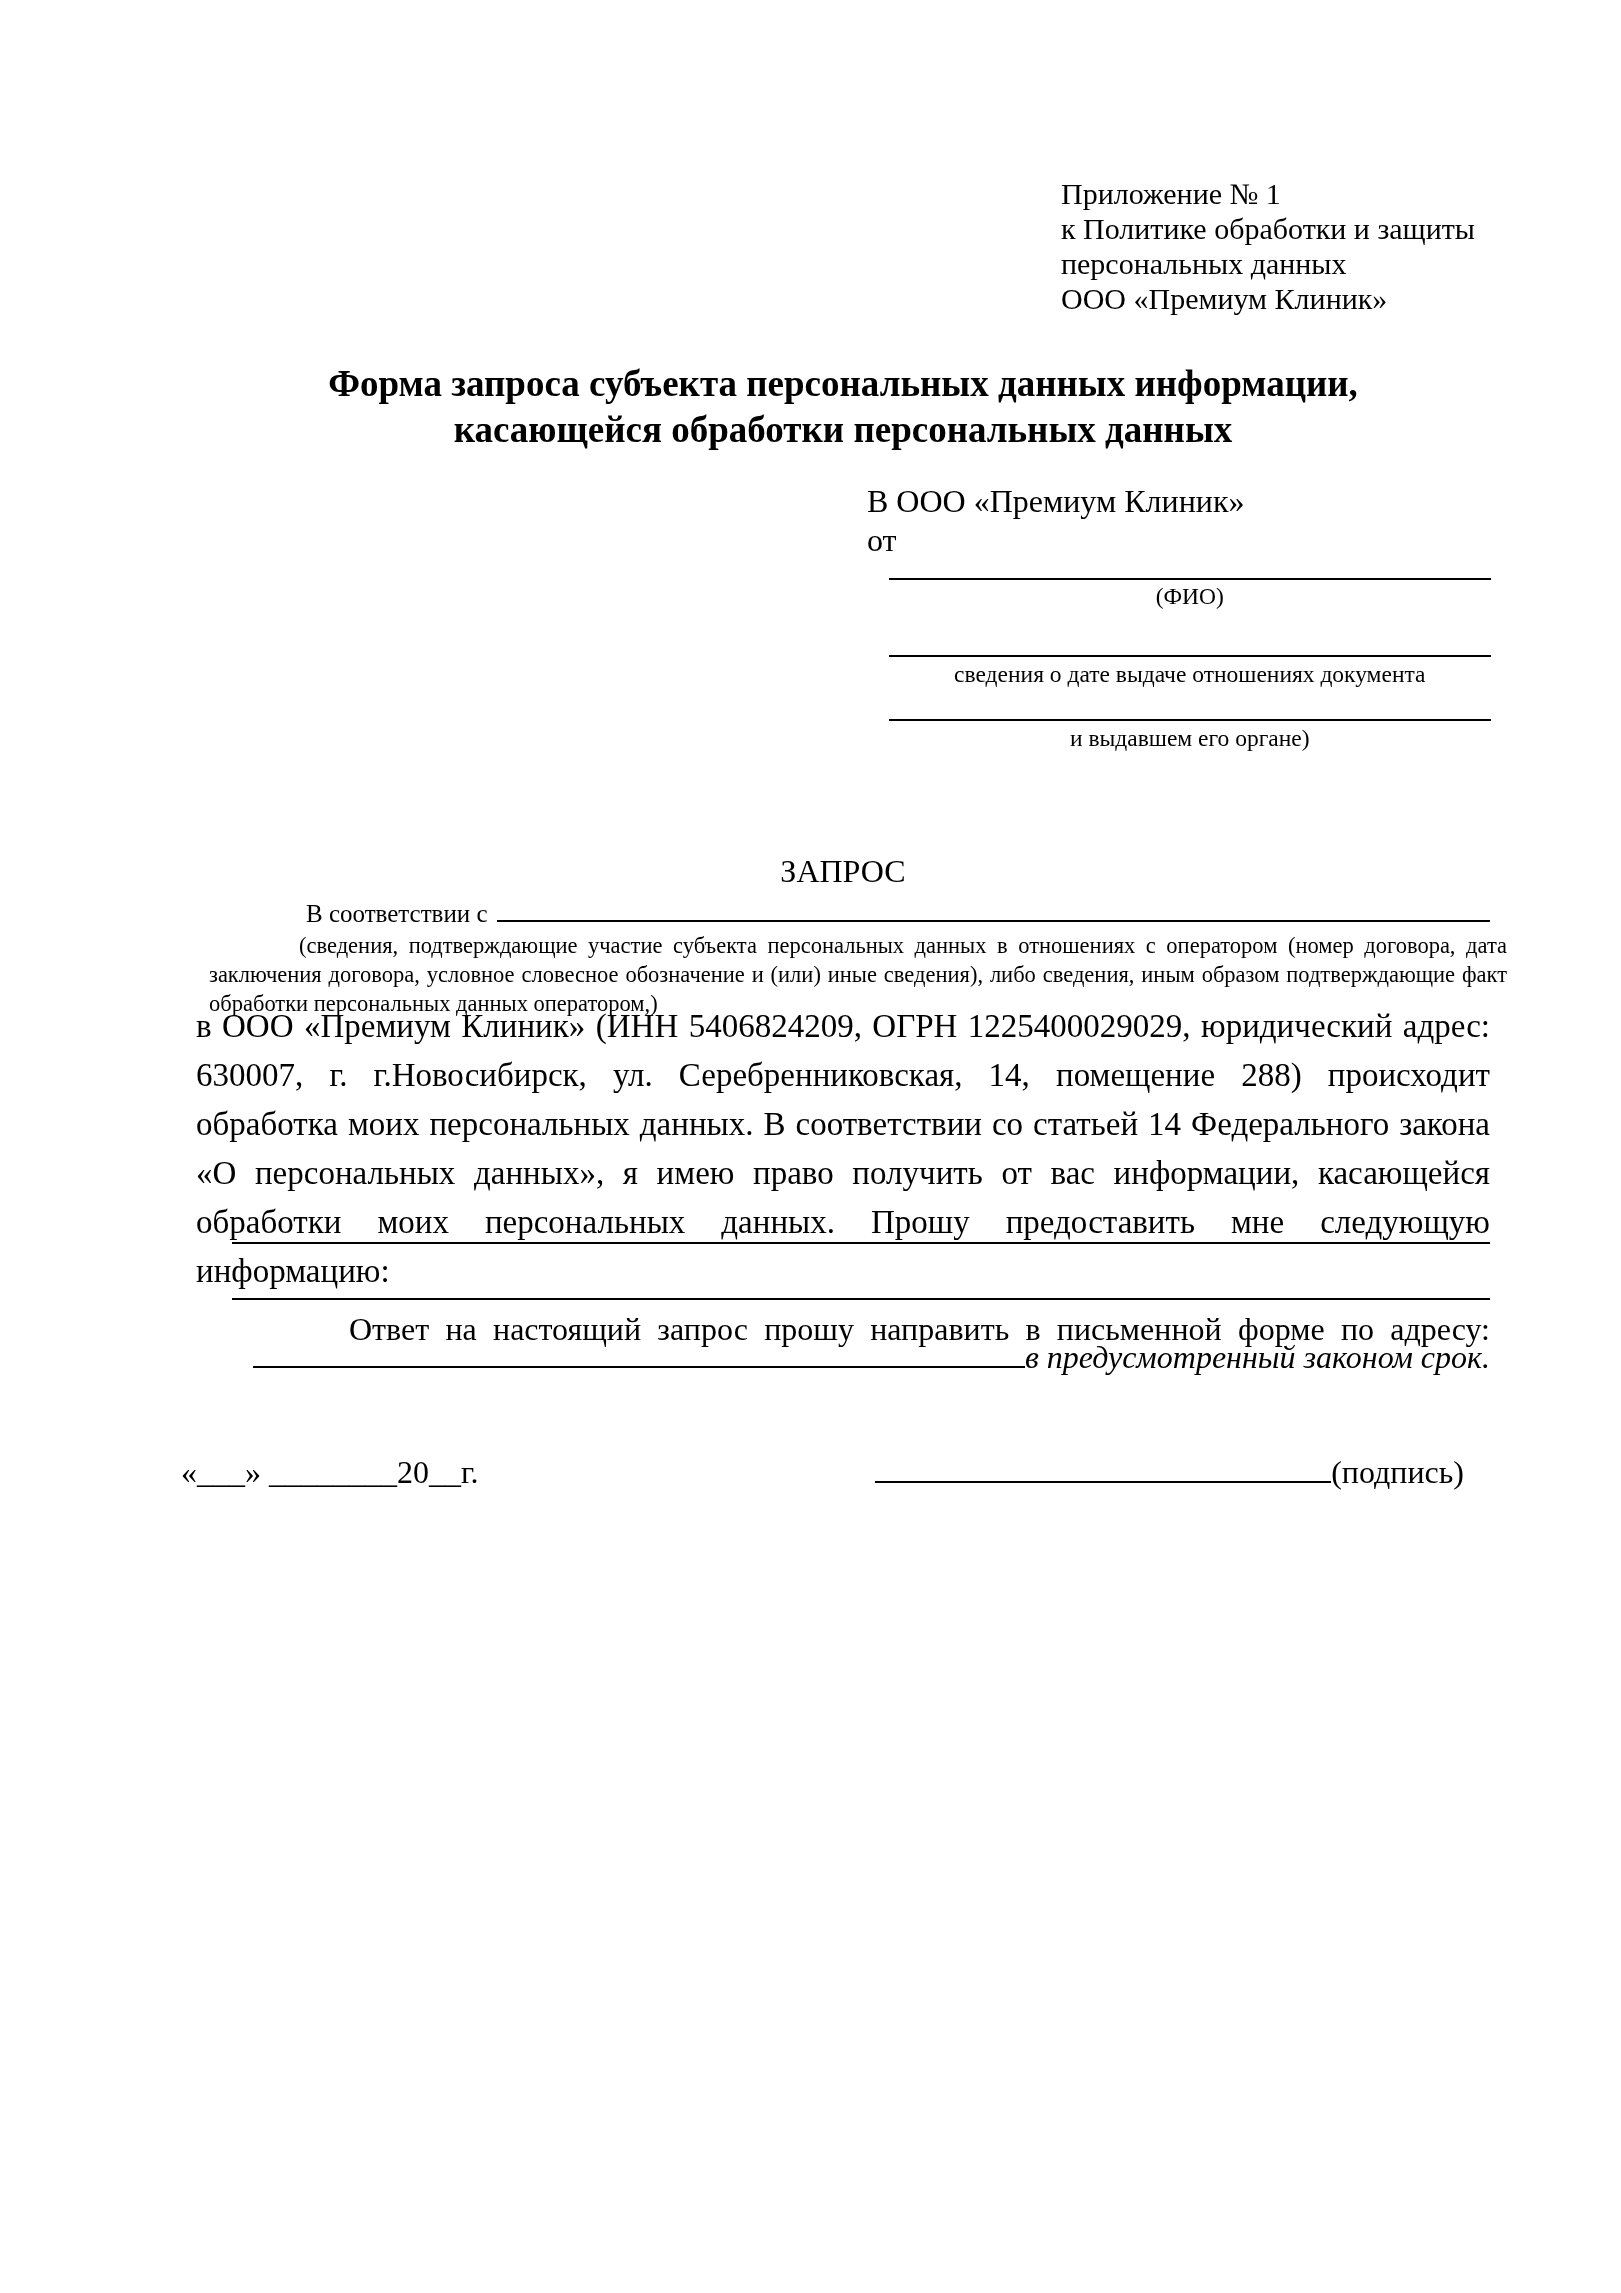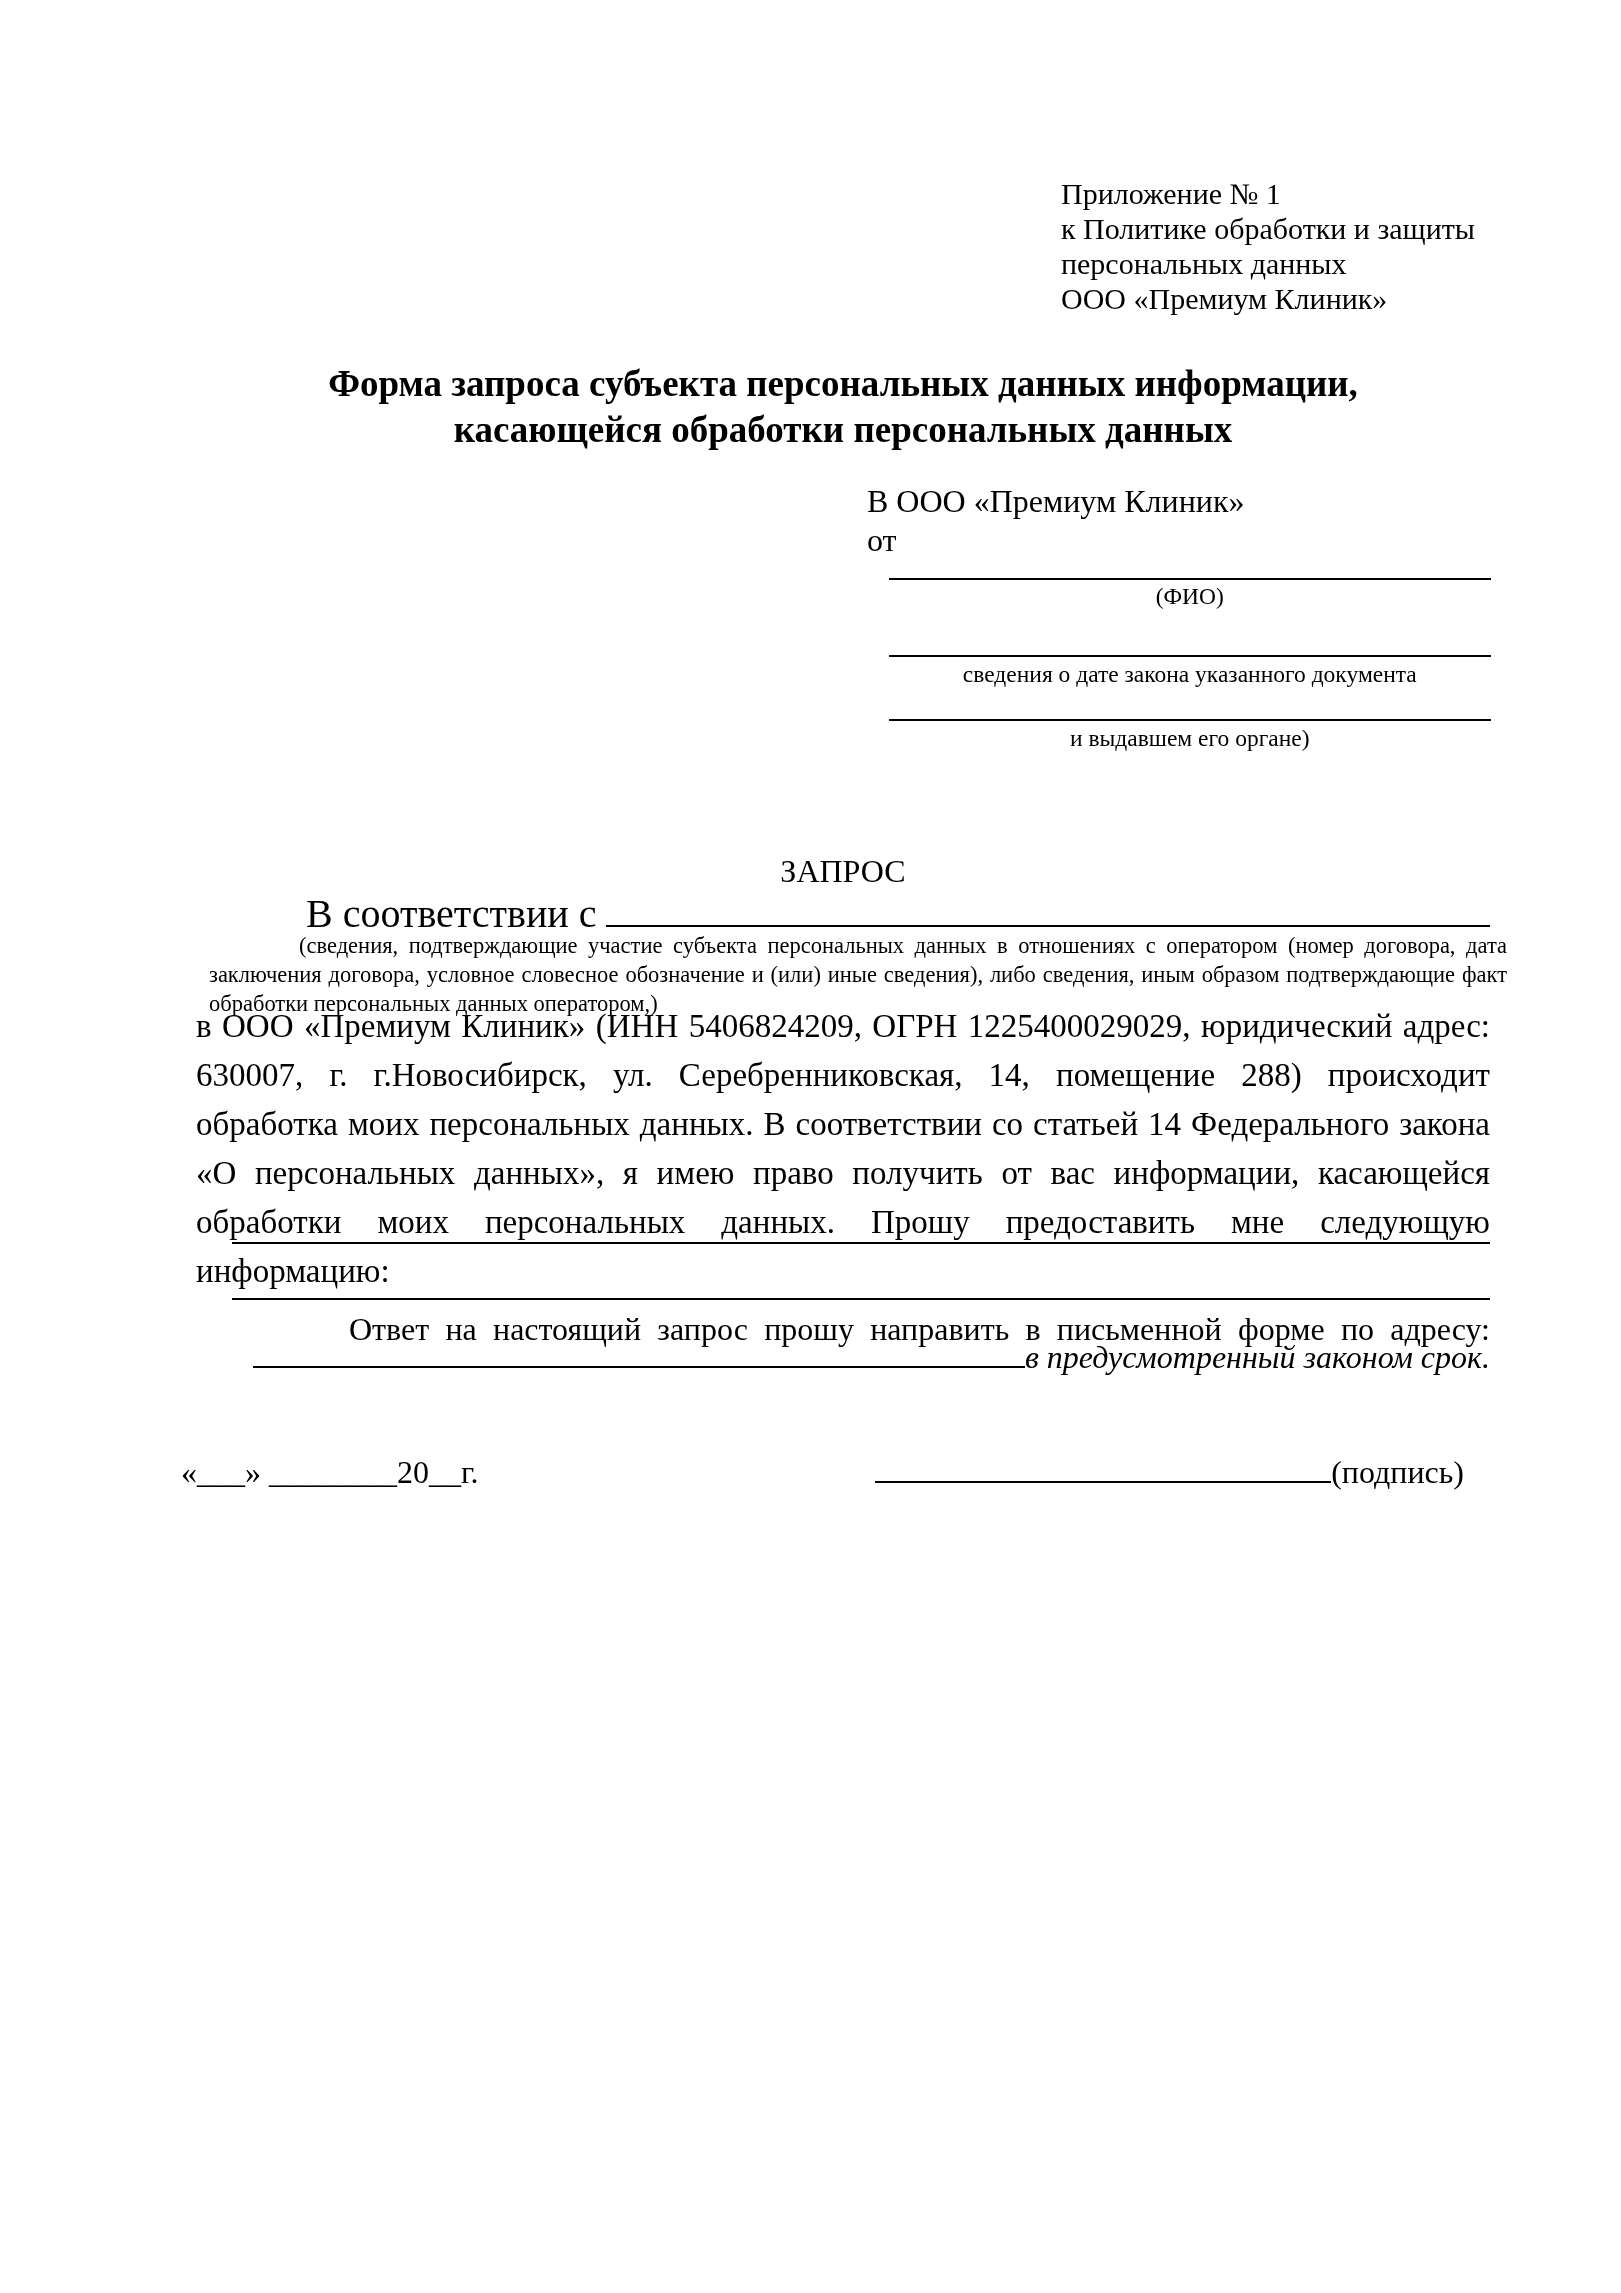--- a/index.html
+++ b/index.html
@@ -21,21 +21,21 @@
   .addressee { position: absolute; left: 867px; top: 482px; width: 624px; font-size: 32px; line-height: 39px; }
   .field-line { margin-left: 21.6px; border-bottom: 2.9px solid #000; }
   .fl-1 { height: 17.6px; }
   .fl-2 { height: 29px; }
   .fl-3 { height: 45px; }
   .fl-4 { height: 32px; }
   .field-caption { margin-left: 21.6px; text-align: center; font-size: 23.5px; line-height: 25.5px; padding-top: 4.9px; white-space: nowrap; }
 
   
   .zapros-heading { position: absolute; left: 196px; right: 131px; top: 853px; text-align: center; font-size: 32px; }
-  .intro-row { position: absolute; left: 196px; right: 131px; top: 894px; display: flex; align-items: baseline; font-size: 40px; line-height: 39px; }
+  .intro-row { position: absolute; left: 196px; right: 131px; top: 894px; display: flex; align-items: baseline; font-size: 25px; line-height: 39px; }
   .intro-label { padding-left: 110px; white-space: nowrap; padding-right: 9.8px; }
   .fill { flex: 1 1 auto; border-bottom: 2.9px solid #000; min-width: 19.6px; }
   .intro-caption { position: absolute; left: 209px; right: 114px; top: 931px; font-size: 22.5px; line-height: 29px; text-align: justify; text-indent: 90px; }
   .body-para { position: absolute; left: 196px; right: 131px; top: 1002px; font-size: 33px; line-height: 49px; text-align: justify; }
 
   
   .blank-line { position: absolute; left: 232px; right: 131px; height: 0; border-bottom: 2.9px solid #000; }
   .bl-1 { top: 1242px; }
   .bl-2 { top: 1298px; }
 
@@ -71,21 +71,21 @@
     <div>от</div>
 
     <div>
       <div class="field-line fl-1"></div>
       <div class="field-caption">(ФИО)</div>
     </div>
 
 
     <div>
       <div class="field-line fl-3"></div>
-      <div class="field-caption">сведения о дате закона указанного документа</div>
+      <div class="field-caption">сведения о дате выдаче отношениях документа</div>
     </div>
 
     <div>
       <div class="field-line fl-4"></div>
       <div class="field-caption">и выдавшем его органе)</div>
     </div>
   </div>
 
   <div class="zapros-heading">ЗАПРОС</div>
 

